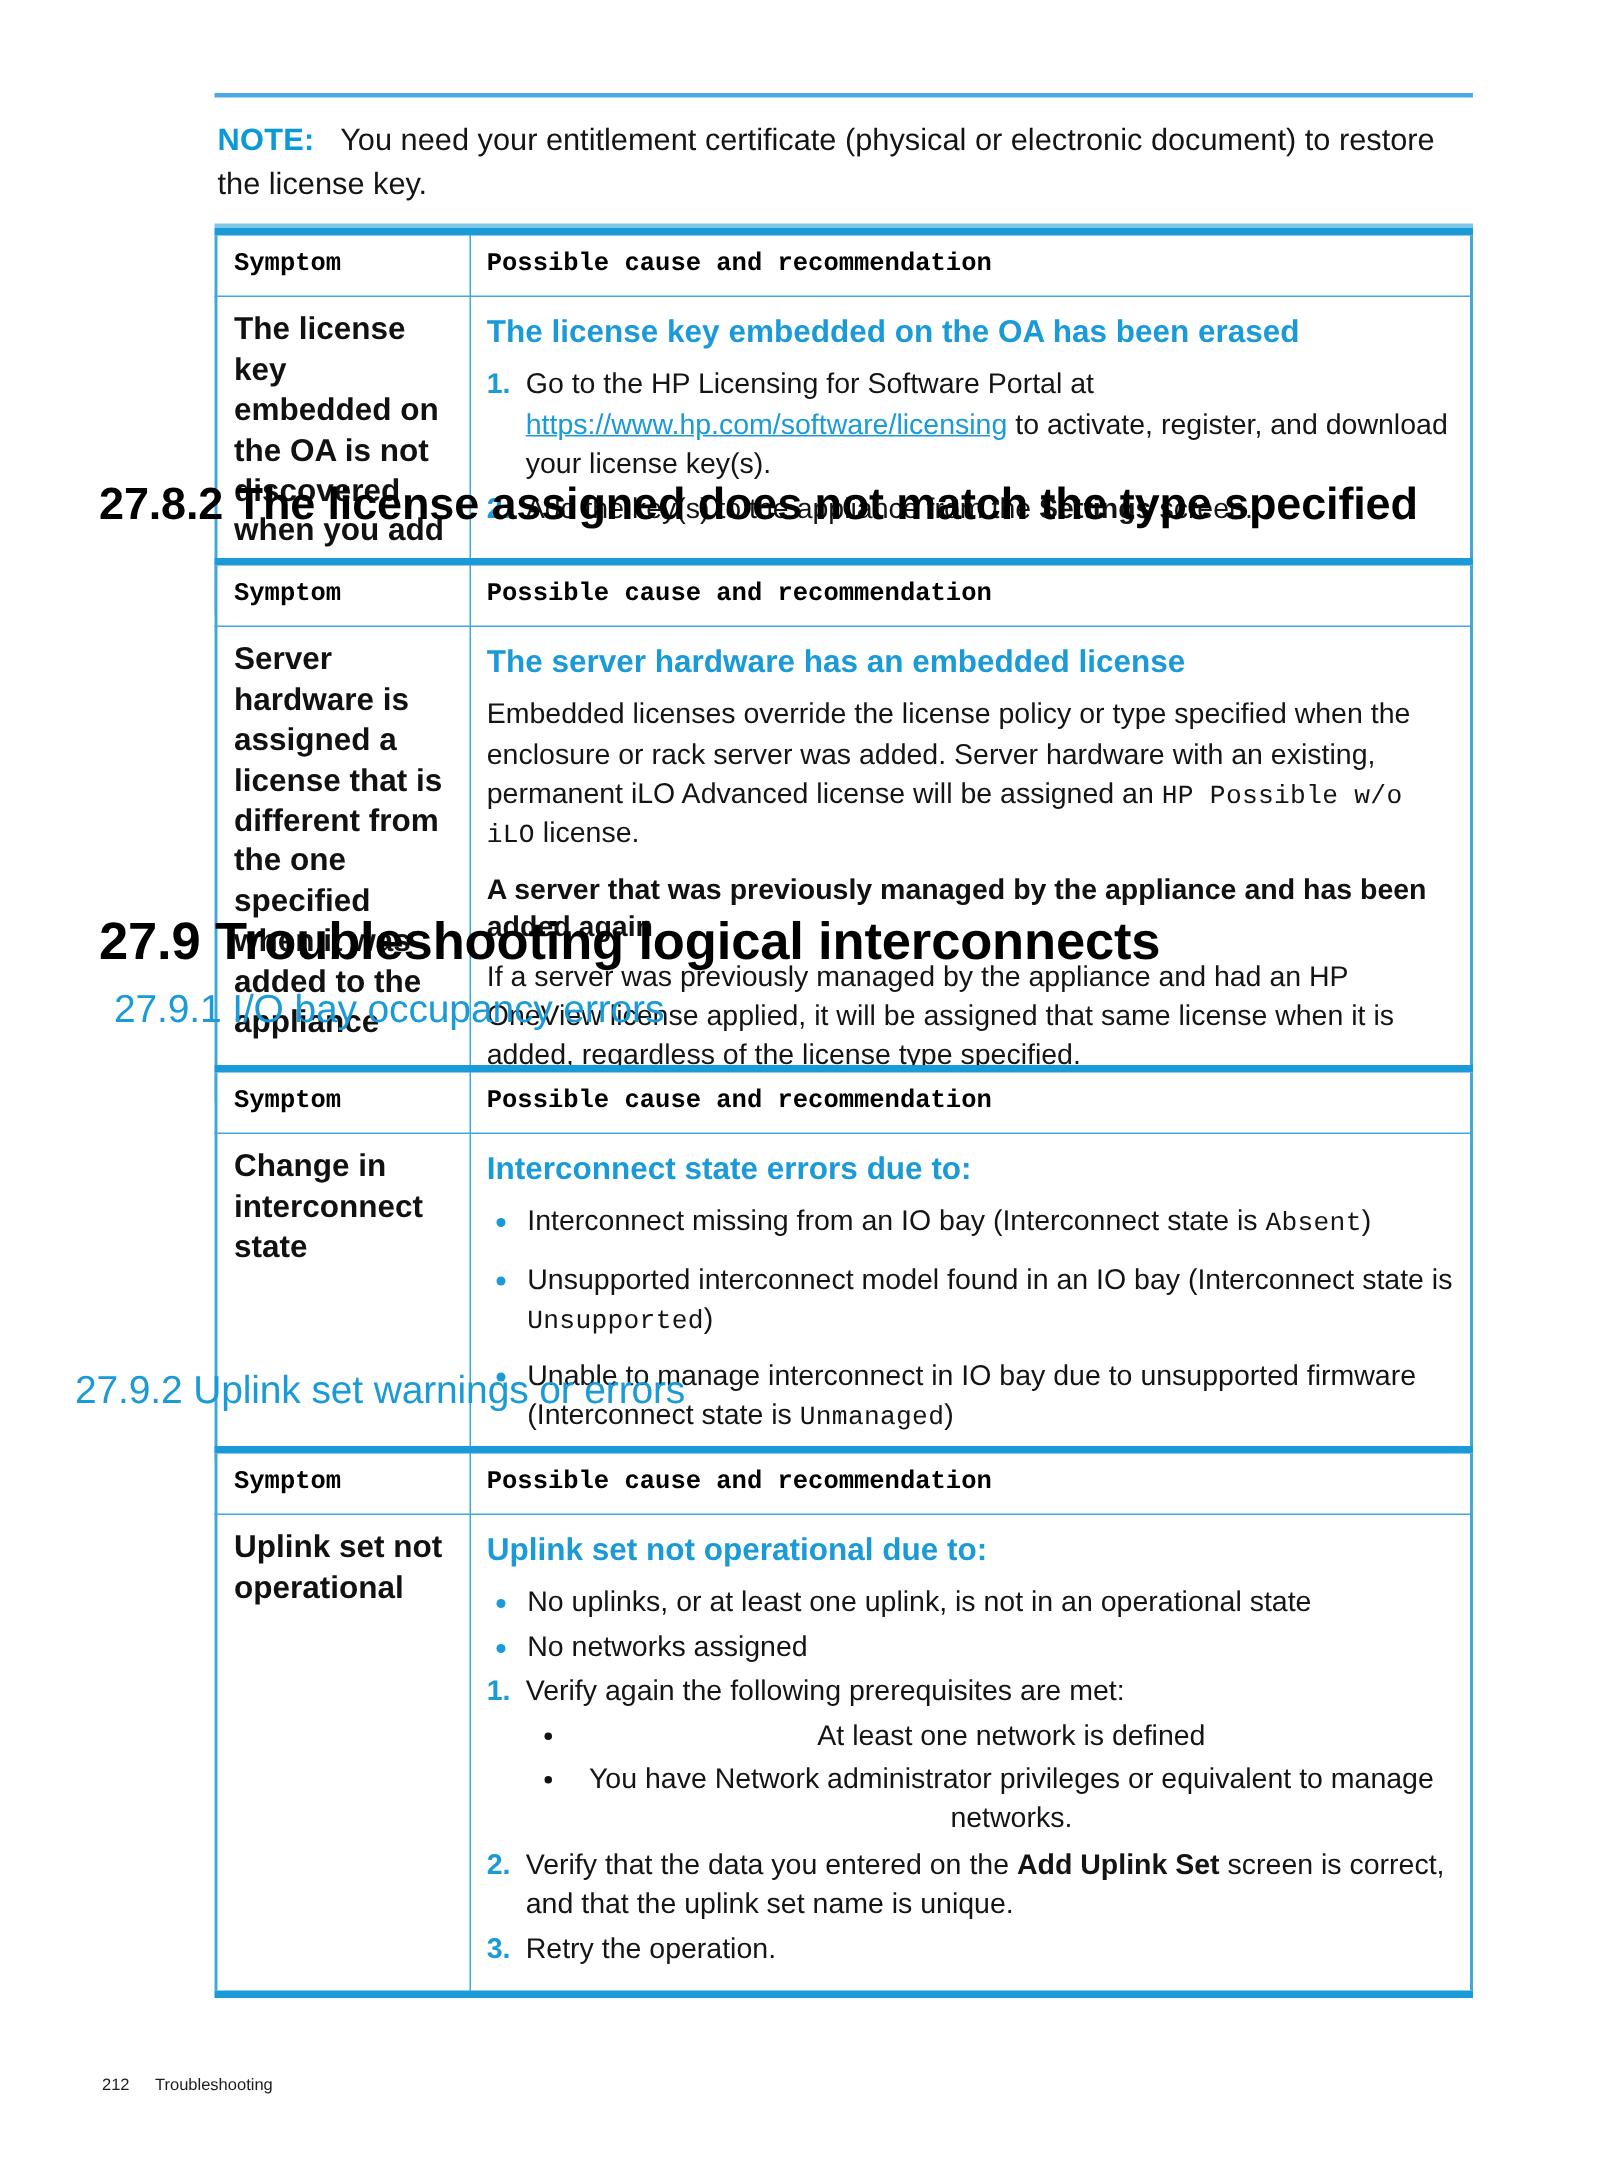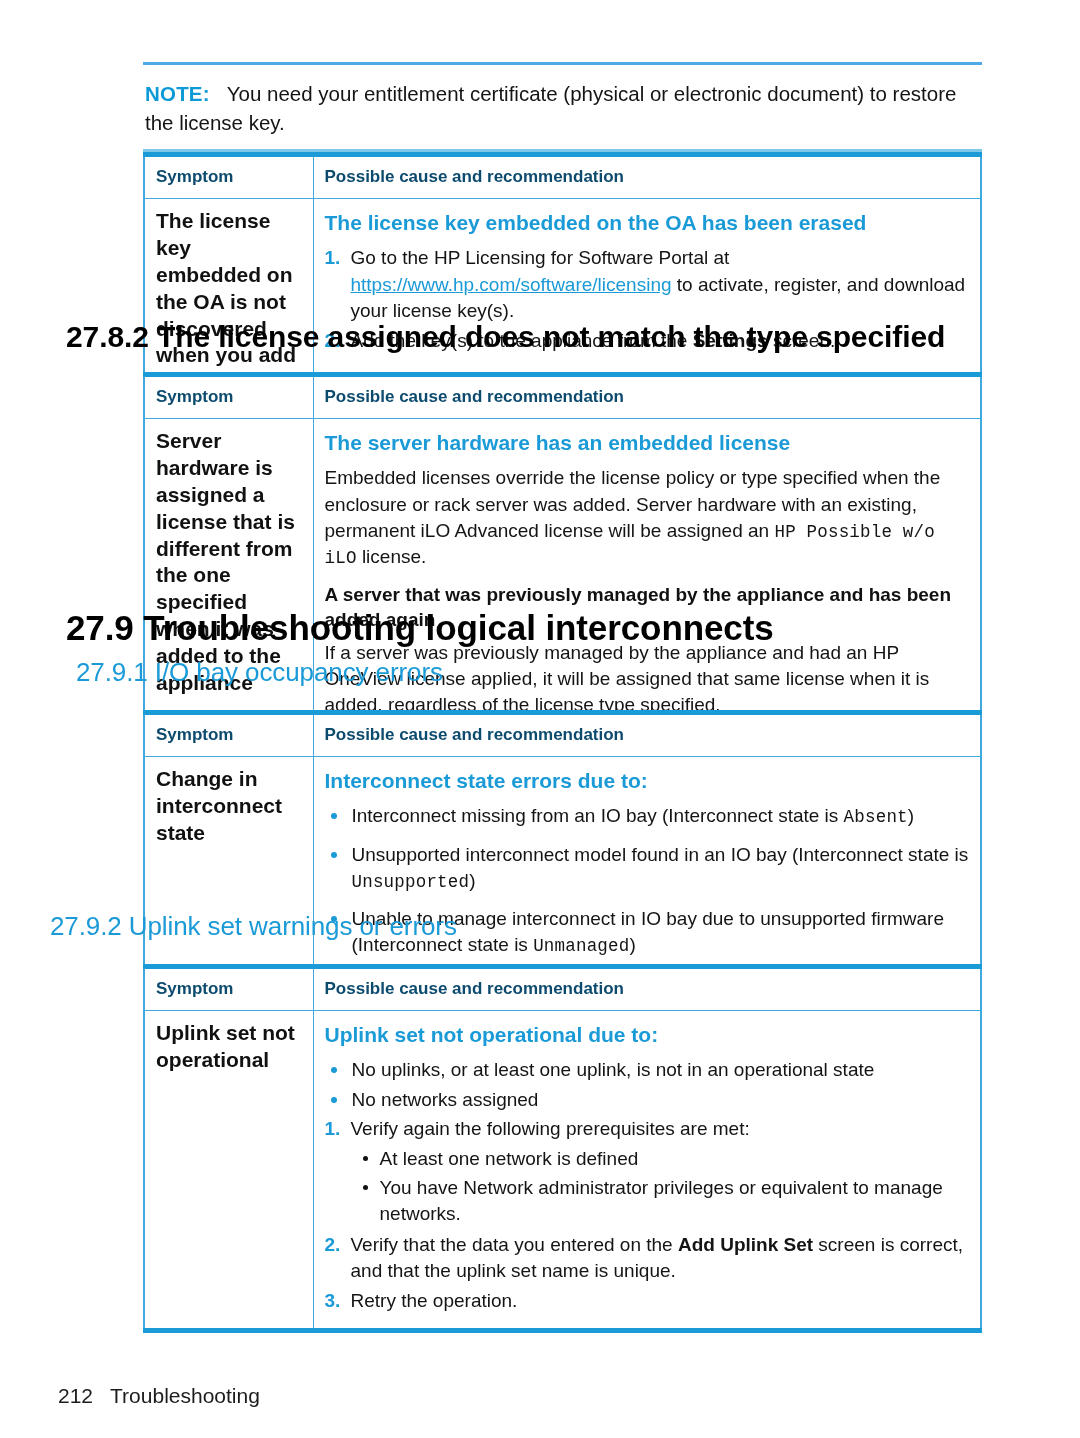--- a/index.html
+++ b/index.html
@@ -82,22 +82,23 @@
   .tbl td, .tbl th {
     border: 1.5px solid #41a8dd;
     vertical-align: top;
     text-align: left;
     padding: 9px 11px 10px 11px;
   }
   .tbl .c1 { width: 169px; }
   .tbl thead th {
     font-size: 17px;
     font-weight: bold;
-    color: #0c4a6e;
+    color: #000000;
     padding: 10px 11px 11px 11px;
+    font-family: Liberation Mono, monospace;
   }
   .cell-sym {
     font-size: 21px;
     font-weight: bold;
     line-height: 1.28;
     color: #111;
   }
   .cell-body { font-size: 19px; line-height: 1.38; color: #141414; }
 
   .blue-head {
@@ -156,20 +157,21 @@
     height: 6px;
     border-radius: 50%;
     background: #1a9ad7;
   }
   ul.bul.tight > li { margin-bottom: 3px; }
 
   ul.sub {
     list-style: none;
     margin: 4px 0 2px 0;
     padding: 0;
+    text-align: center;
   }
   ul.sub > li {
     position: relative;
     padding-left: 29px;
     margin-bottom: 3px;
     line-height: 1.38;
   }
   ul.sub > li .dot {
     position: absolute;
     left: 12px;
@@ -180,23 +182,23 @@
     background: #111;
   }
 
   .mono { font-family: "Liberation Mono", monospace; font-size: 17.5px; letter-spacing: .2px; }
   .bold { font-weight: bold; text-align: center; }
   a.link { color: #1a9ad7; text-decoration: underline; }
 
   
   .footer {
     position: absolute;
-    left: 58px;
+    left: 68px;
     top: 1384px;
-    font-size: 21px;
+    font-size: 11px;
     color: #1c1c1c;
   }
   .footer .pg { margin-right: 17px; }
 </style>
 </head>
 <body>
 
 <div class="page">
 
   <div class="note-block">

